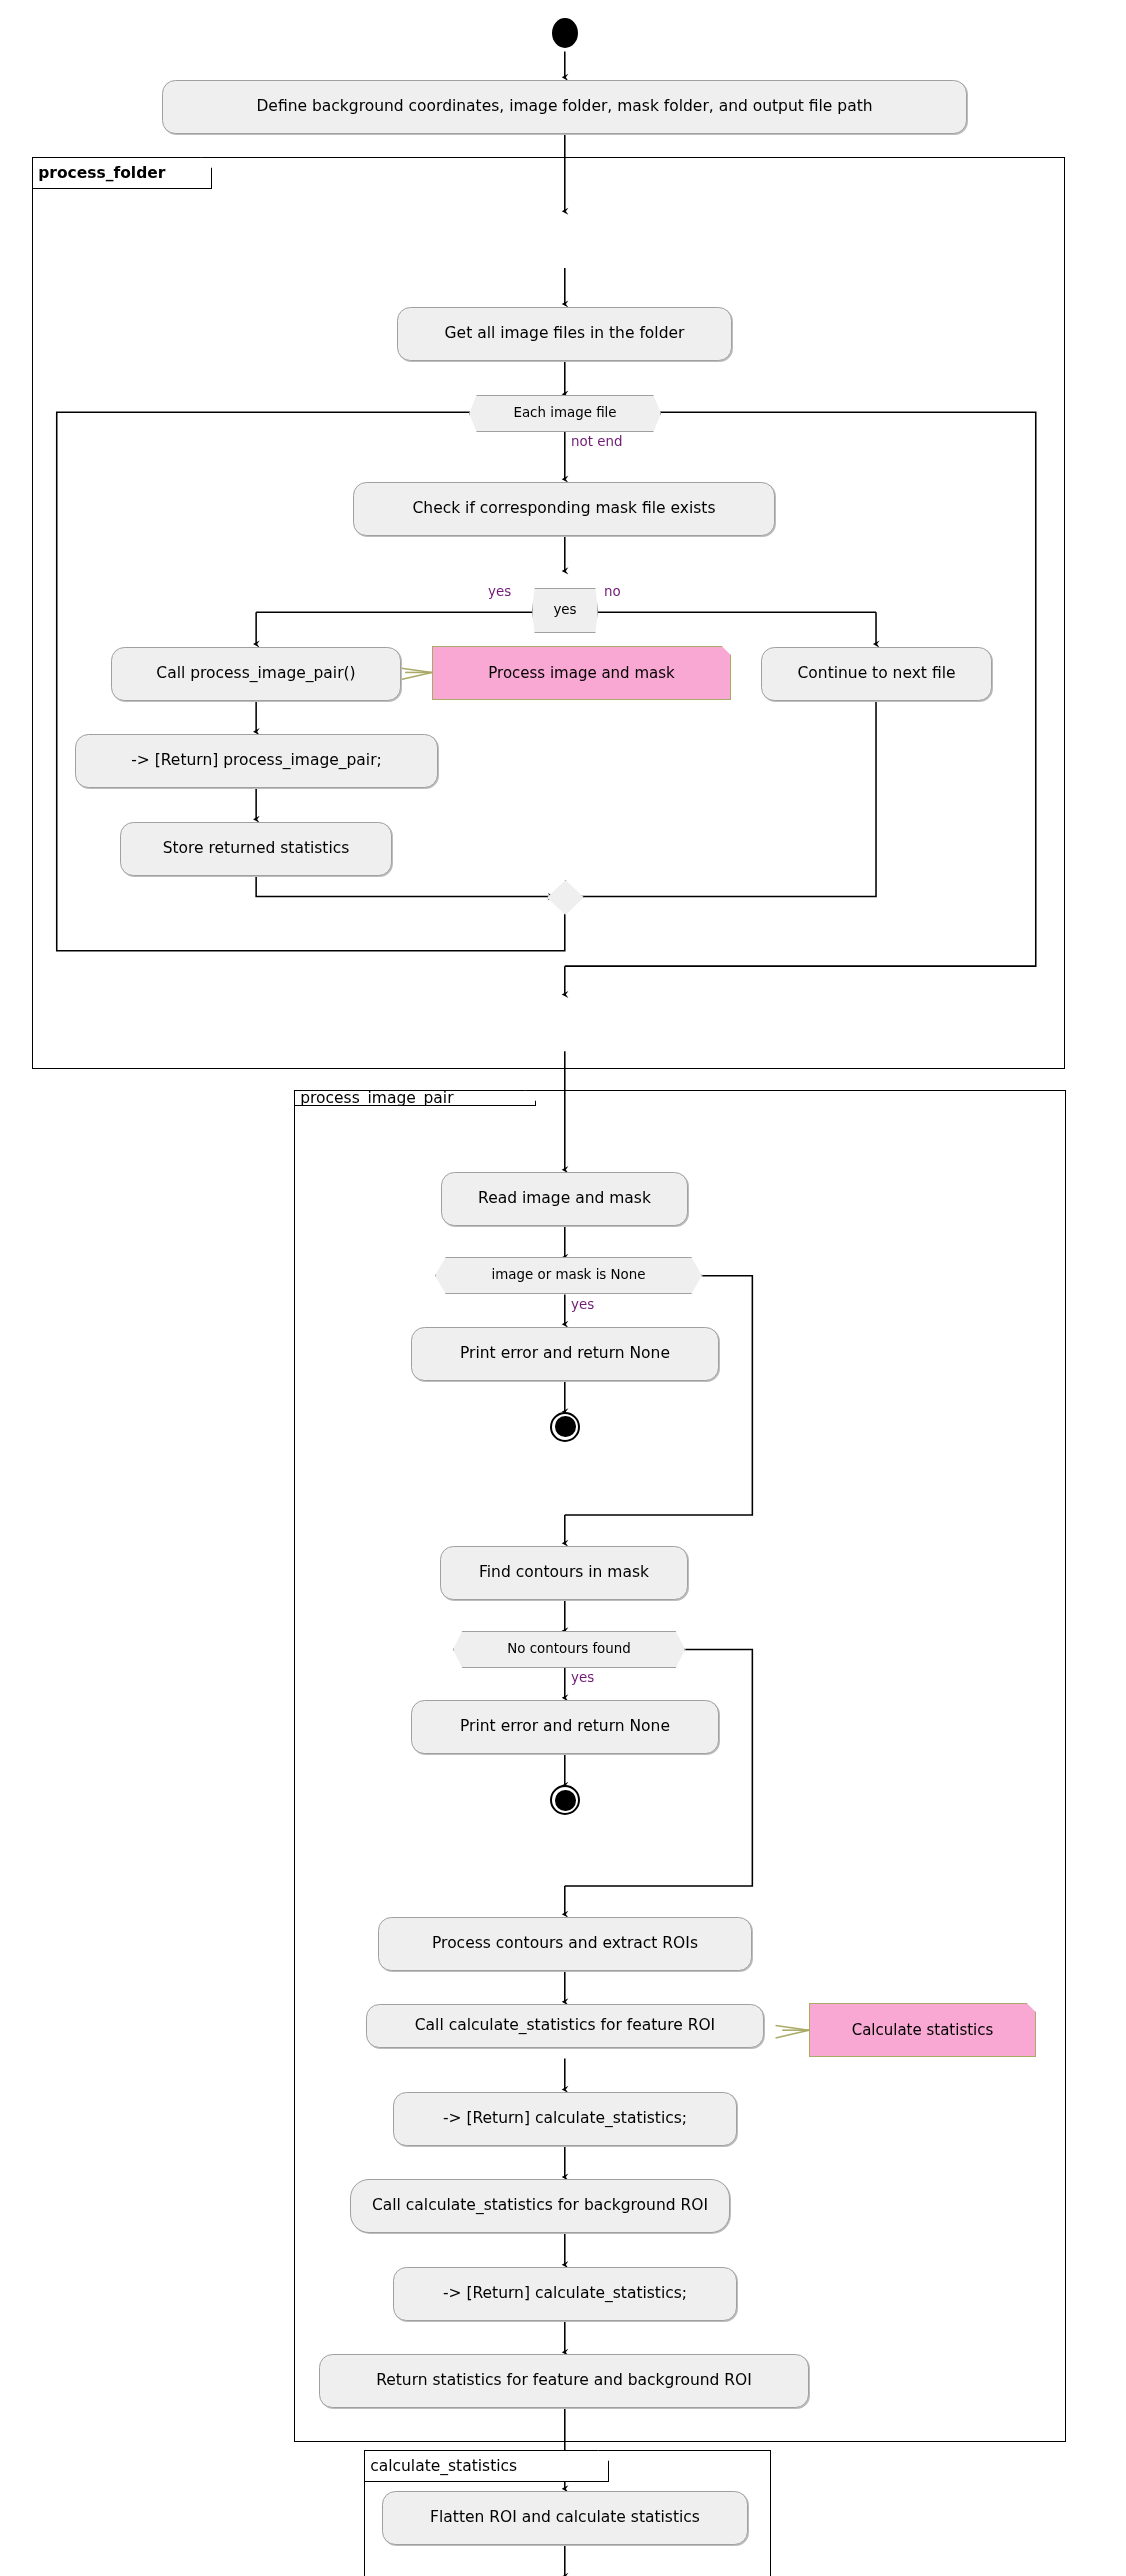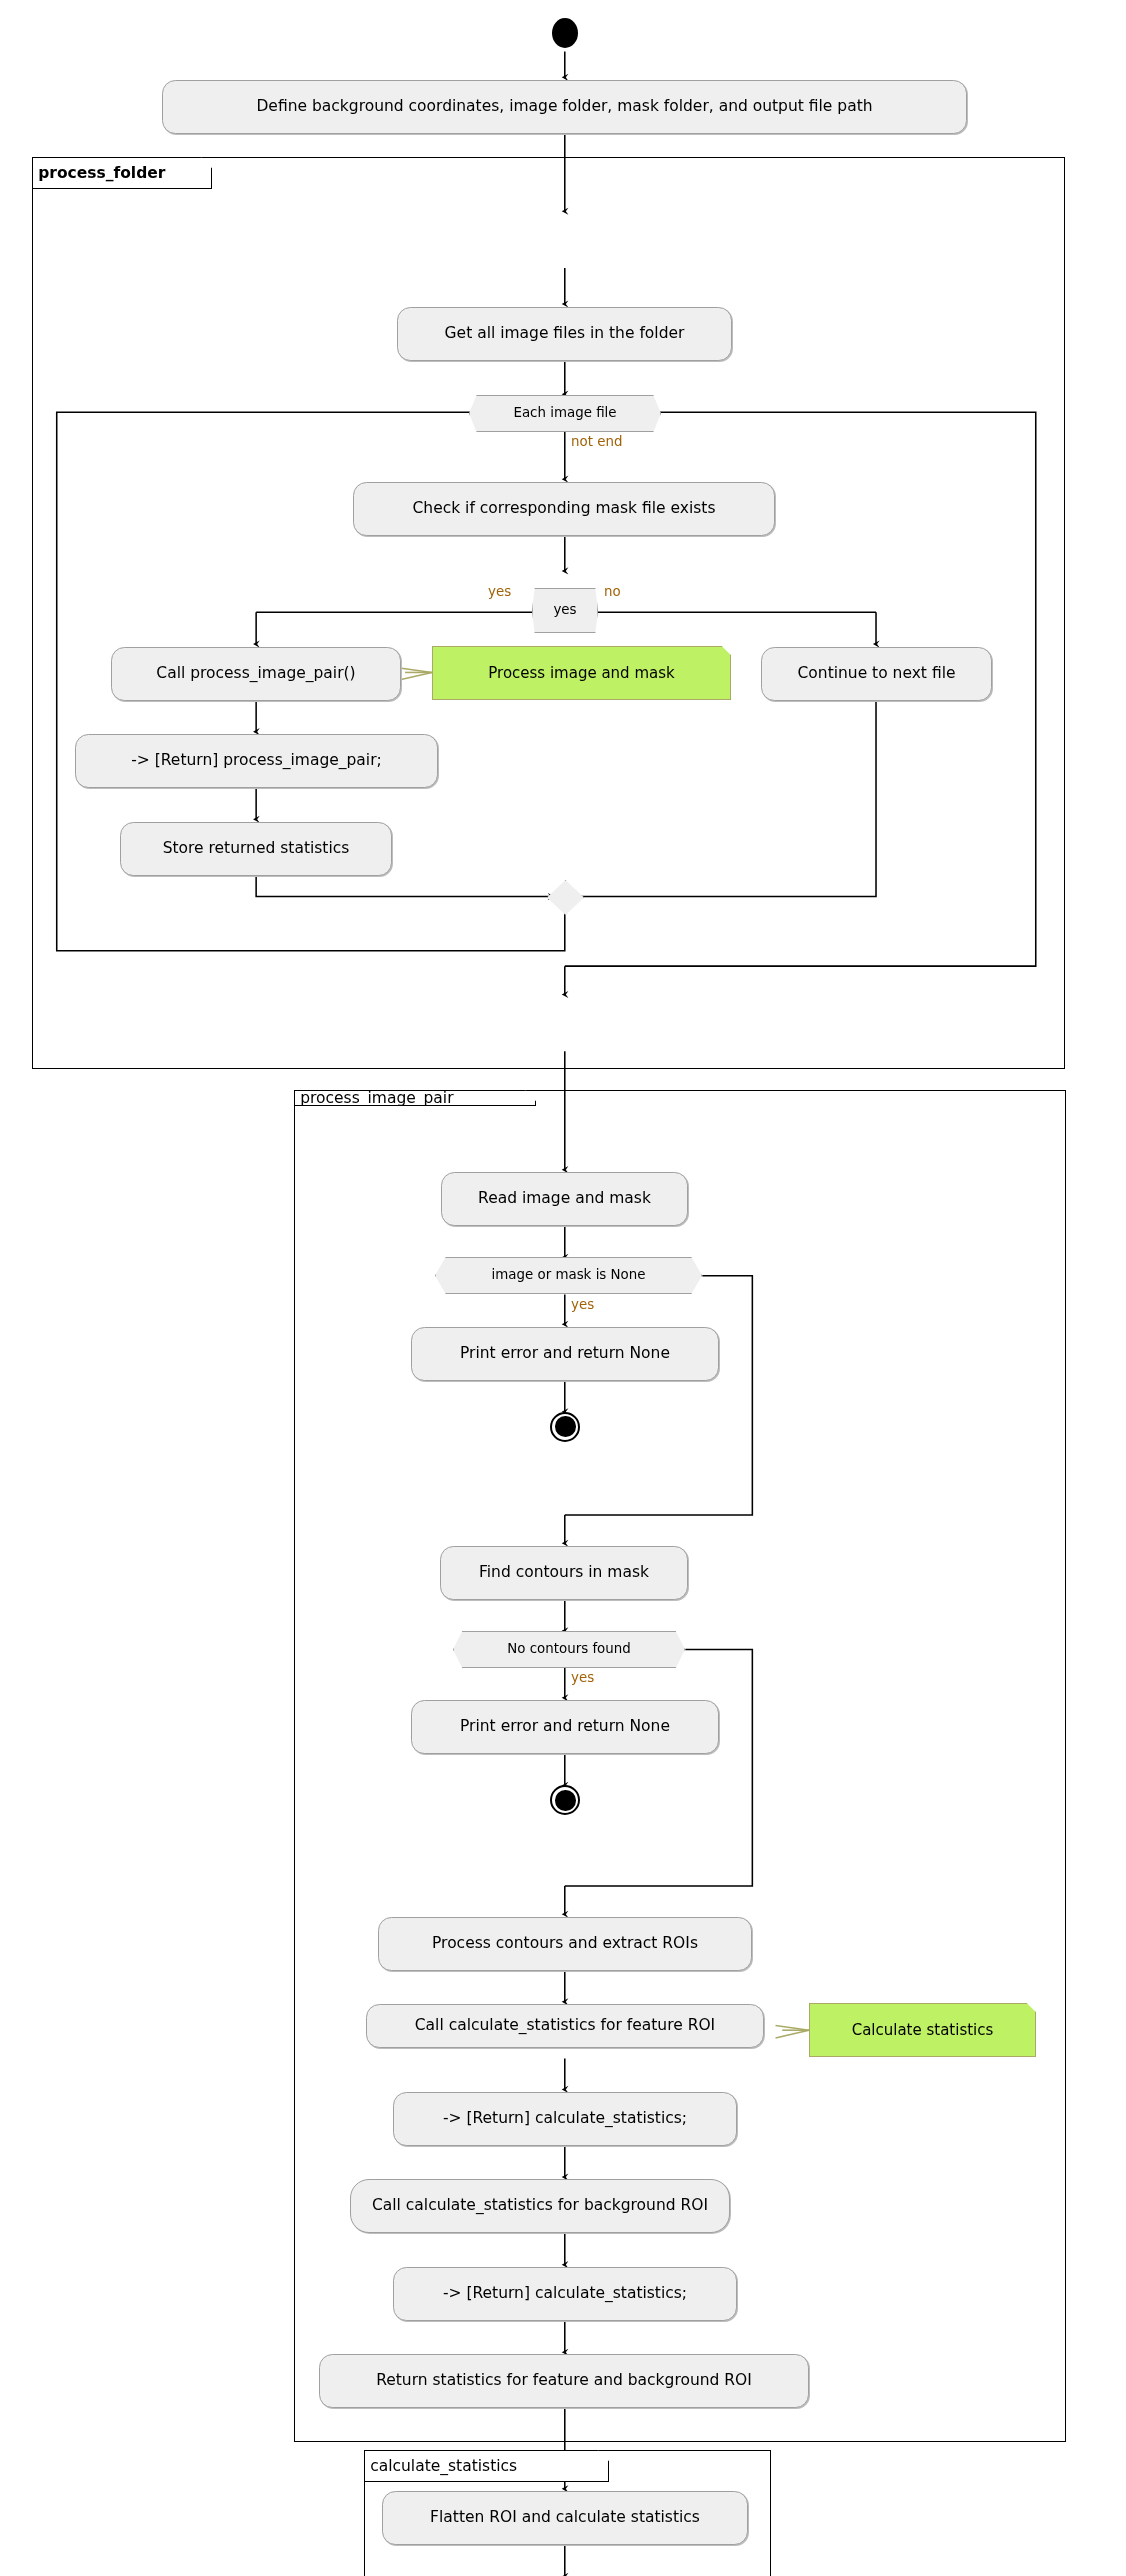--- a/index.html
+++ b/index.html
@@ -10,34 +10,34 @@
   .node{position:absolute;box-sizing:border-box;display:flex;align-items:center;justify-content:center;
         text-align:center;line-height:1.1;color:#000000;}
   
   .activity{background:#EFEFEF;border:1px solid #A0A0A0;border-radius:13.4px;
             font-size:15.5px;padding:0 8px;box-shadow:1px 1px 0 #BDBDBD;}
   
   .hex{background:#EFEFEF;border:1px solid #A0A0A0;font-size:13.4px;
        clip-path:polygon(4% 0,96% 0,100% 50%,96% 100%,4% 100%,0 50%);
        padding:0 11.3px;}
   
-  .note{background:#bef264;border:1px solid #AAAA66;font-size:15px;padding:0 1px;
+  .note{background:#f9a8d4;border:1px solid #AAAA66;font-size:15px;padding:0 1px;
         box-shadow:1px 1px 0 #C9C9A0;
         clip-path:polygon(0 0,calc(100% - 9.3px) 0,100% 9.3px,100% 100%,0 100%);}
   
   .partition{position:absolute;border:1.5px solid #000000;background:transparent;box-sizing:border-box;}
   .ptitle{position:absolute;background:#ffffff;border:1px solid #000000;
           font-size:15.5px;color:#000000;box-sizing:border-box;
           display:flex;align-items:center;padding-left:5.2px;
           clip-path:polygon(0 0,calc(100% - 11.3px) 0,100% 11.3px,100% 100%,0 100%);}
   .dot{position:absolute;border-radius:50%;background:#000000;}
   .endring{position:absolute;border-radius:50%;border:2.1px solid #000000;background:#ffffff;
            box-sizing:border-box;}
   .endfill{position:absolute;border-radius:50%;background:#000000;}
-  .elabel{position:absolute;font-size:13.4px;color:#a16207;white-space:nowrap;}
+  .elabel{position:absolute;font-size:13.4px;color:#701a75;white-space:nowrap;}
   .merge{position:absolute;background:#EFEFEF;border:1px solid #A0A0A0;
          clip-path:polygon(50% 0,100% 50%,50% 100%,0 50%);}
 </style>
 </head>
 <body>
 
 <div id="diagram">
 
   <svg class="layer" viewBox="0 0 2187 5498">
     <defs>

